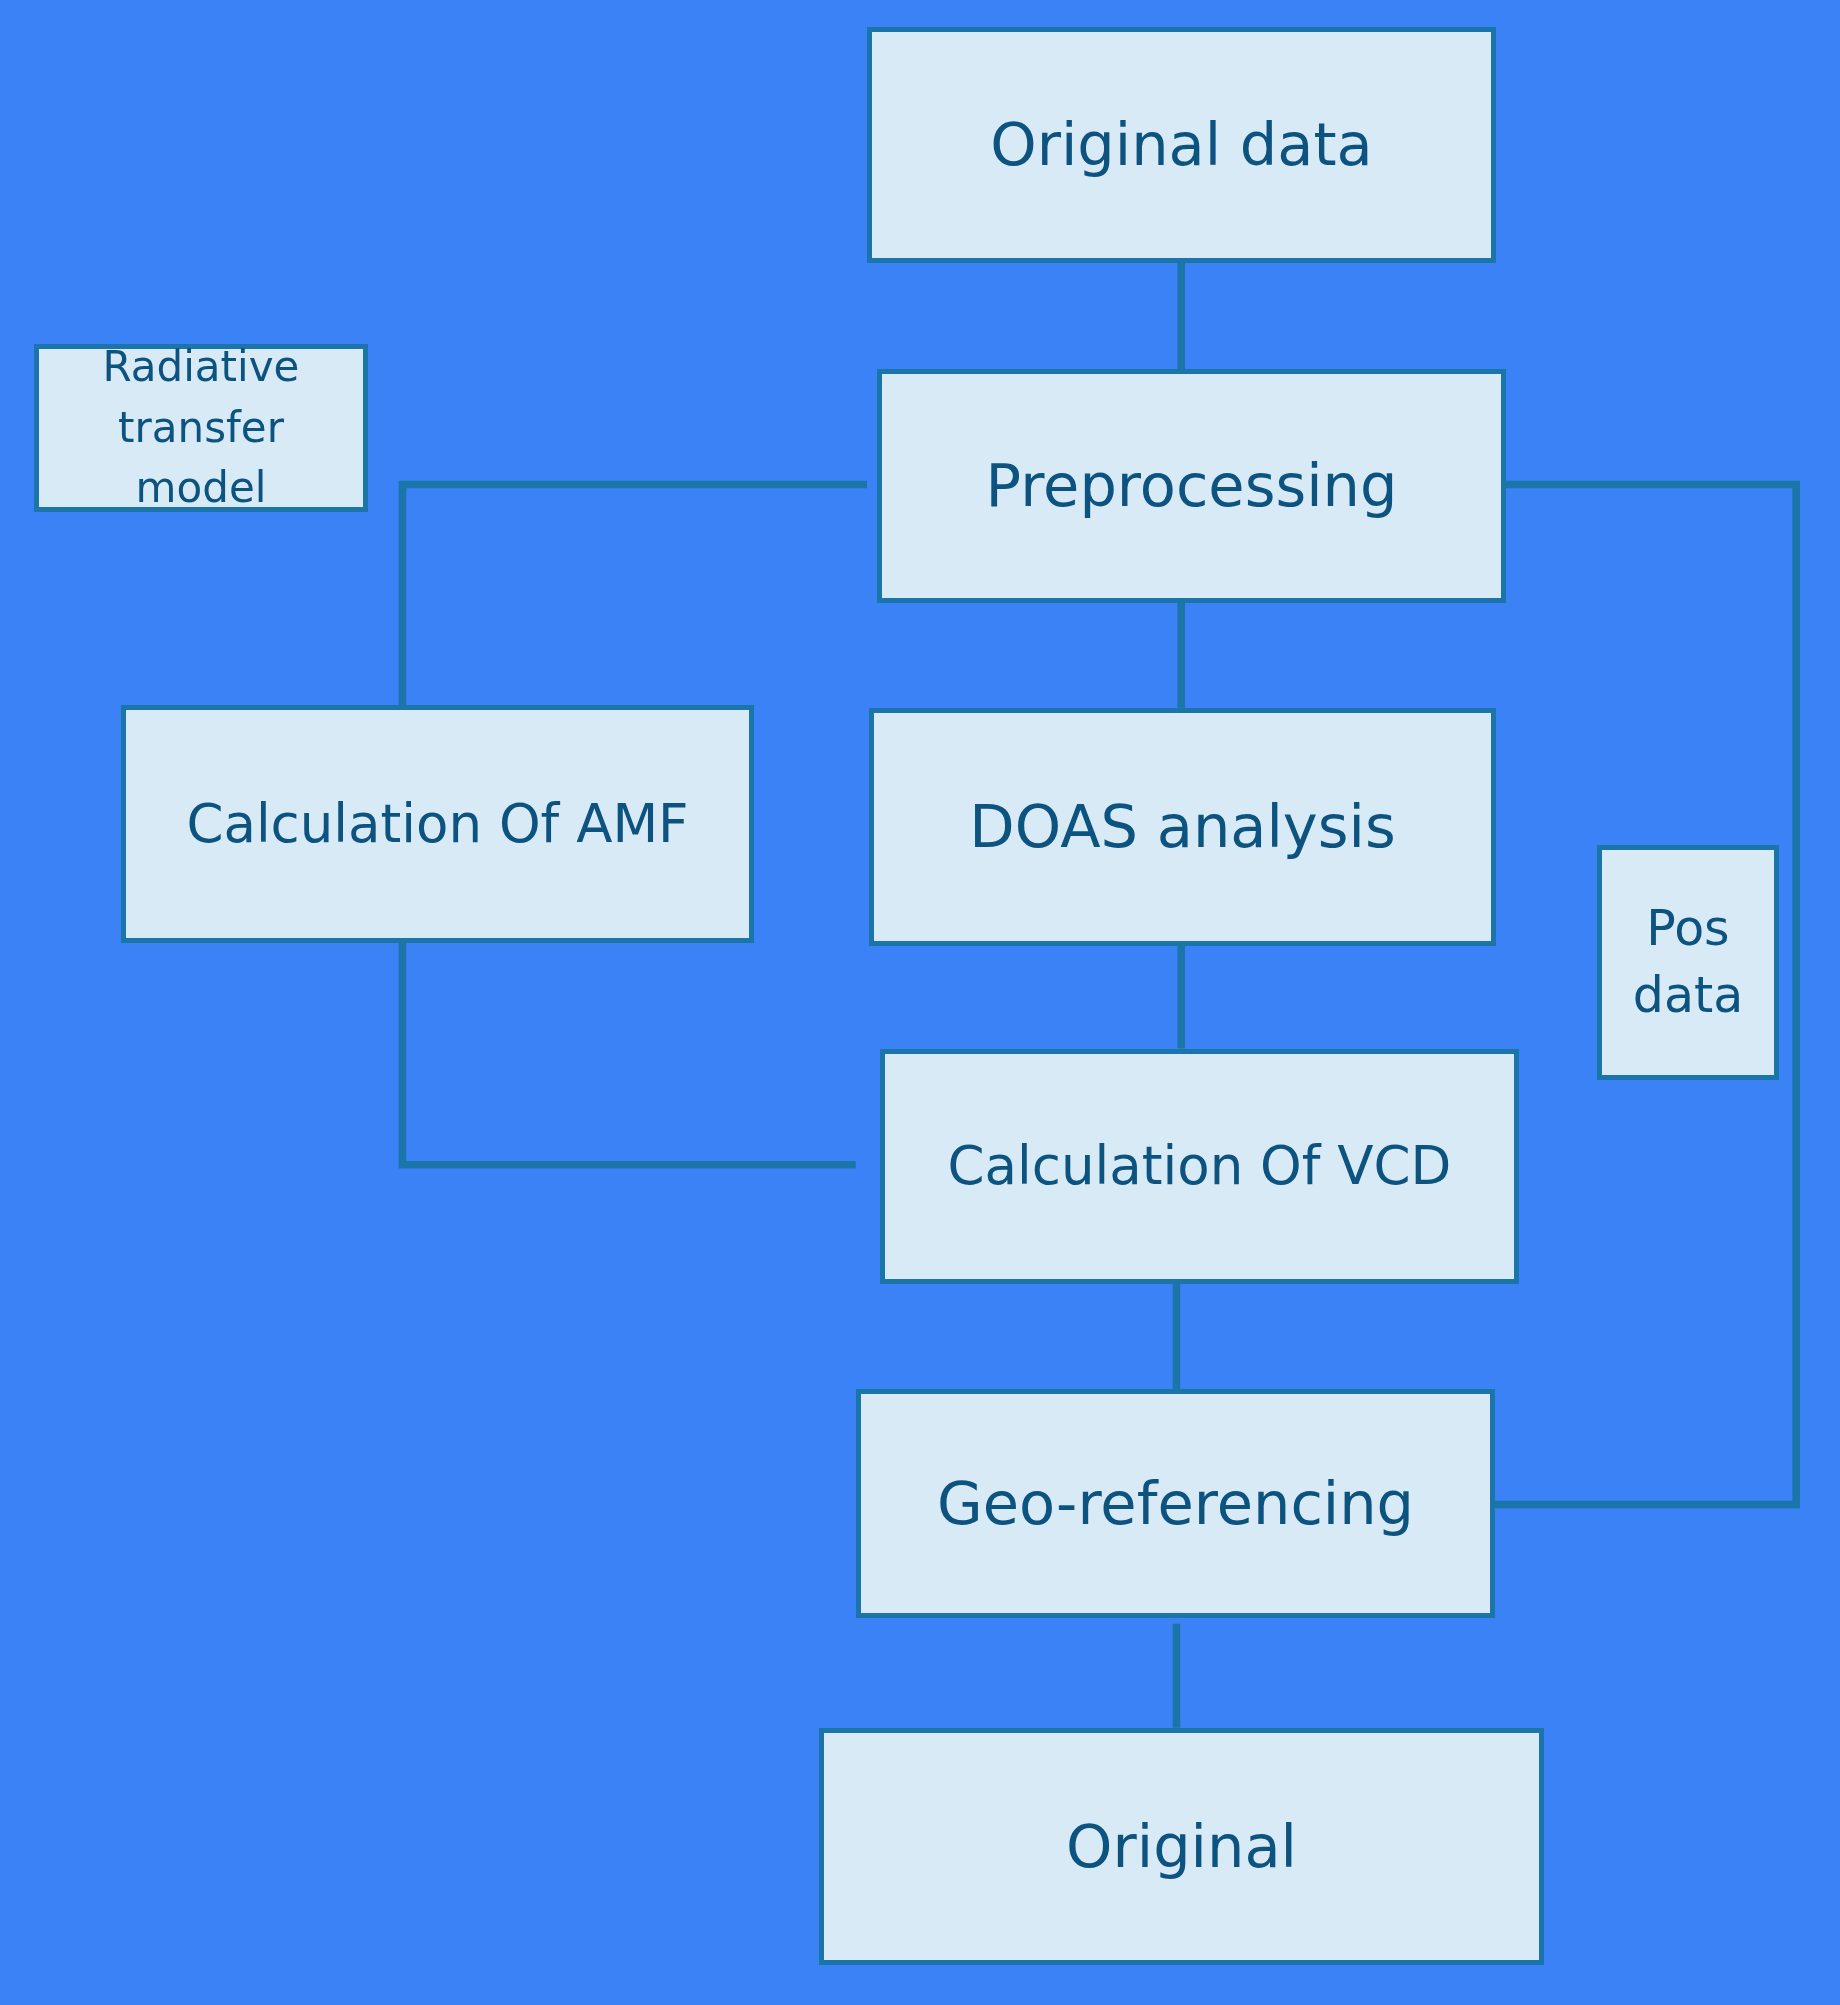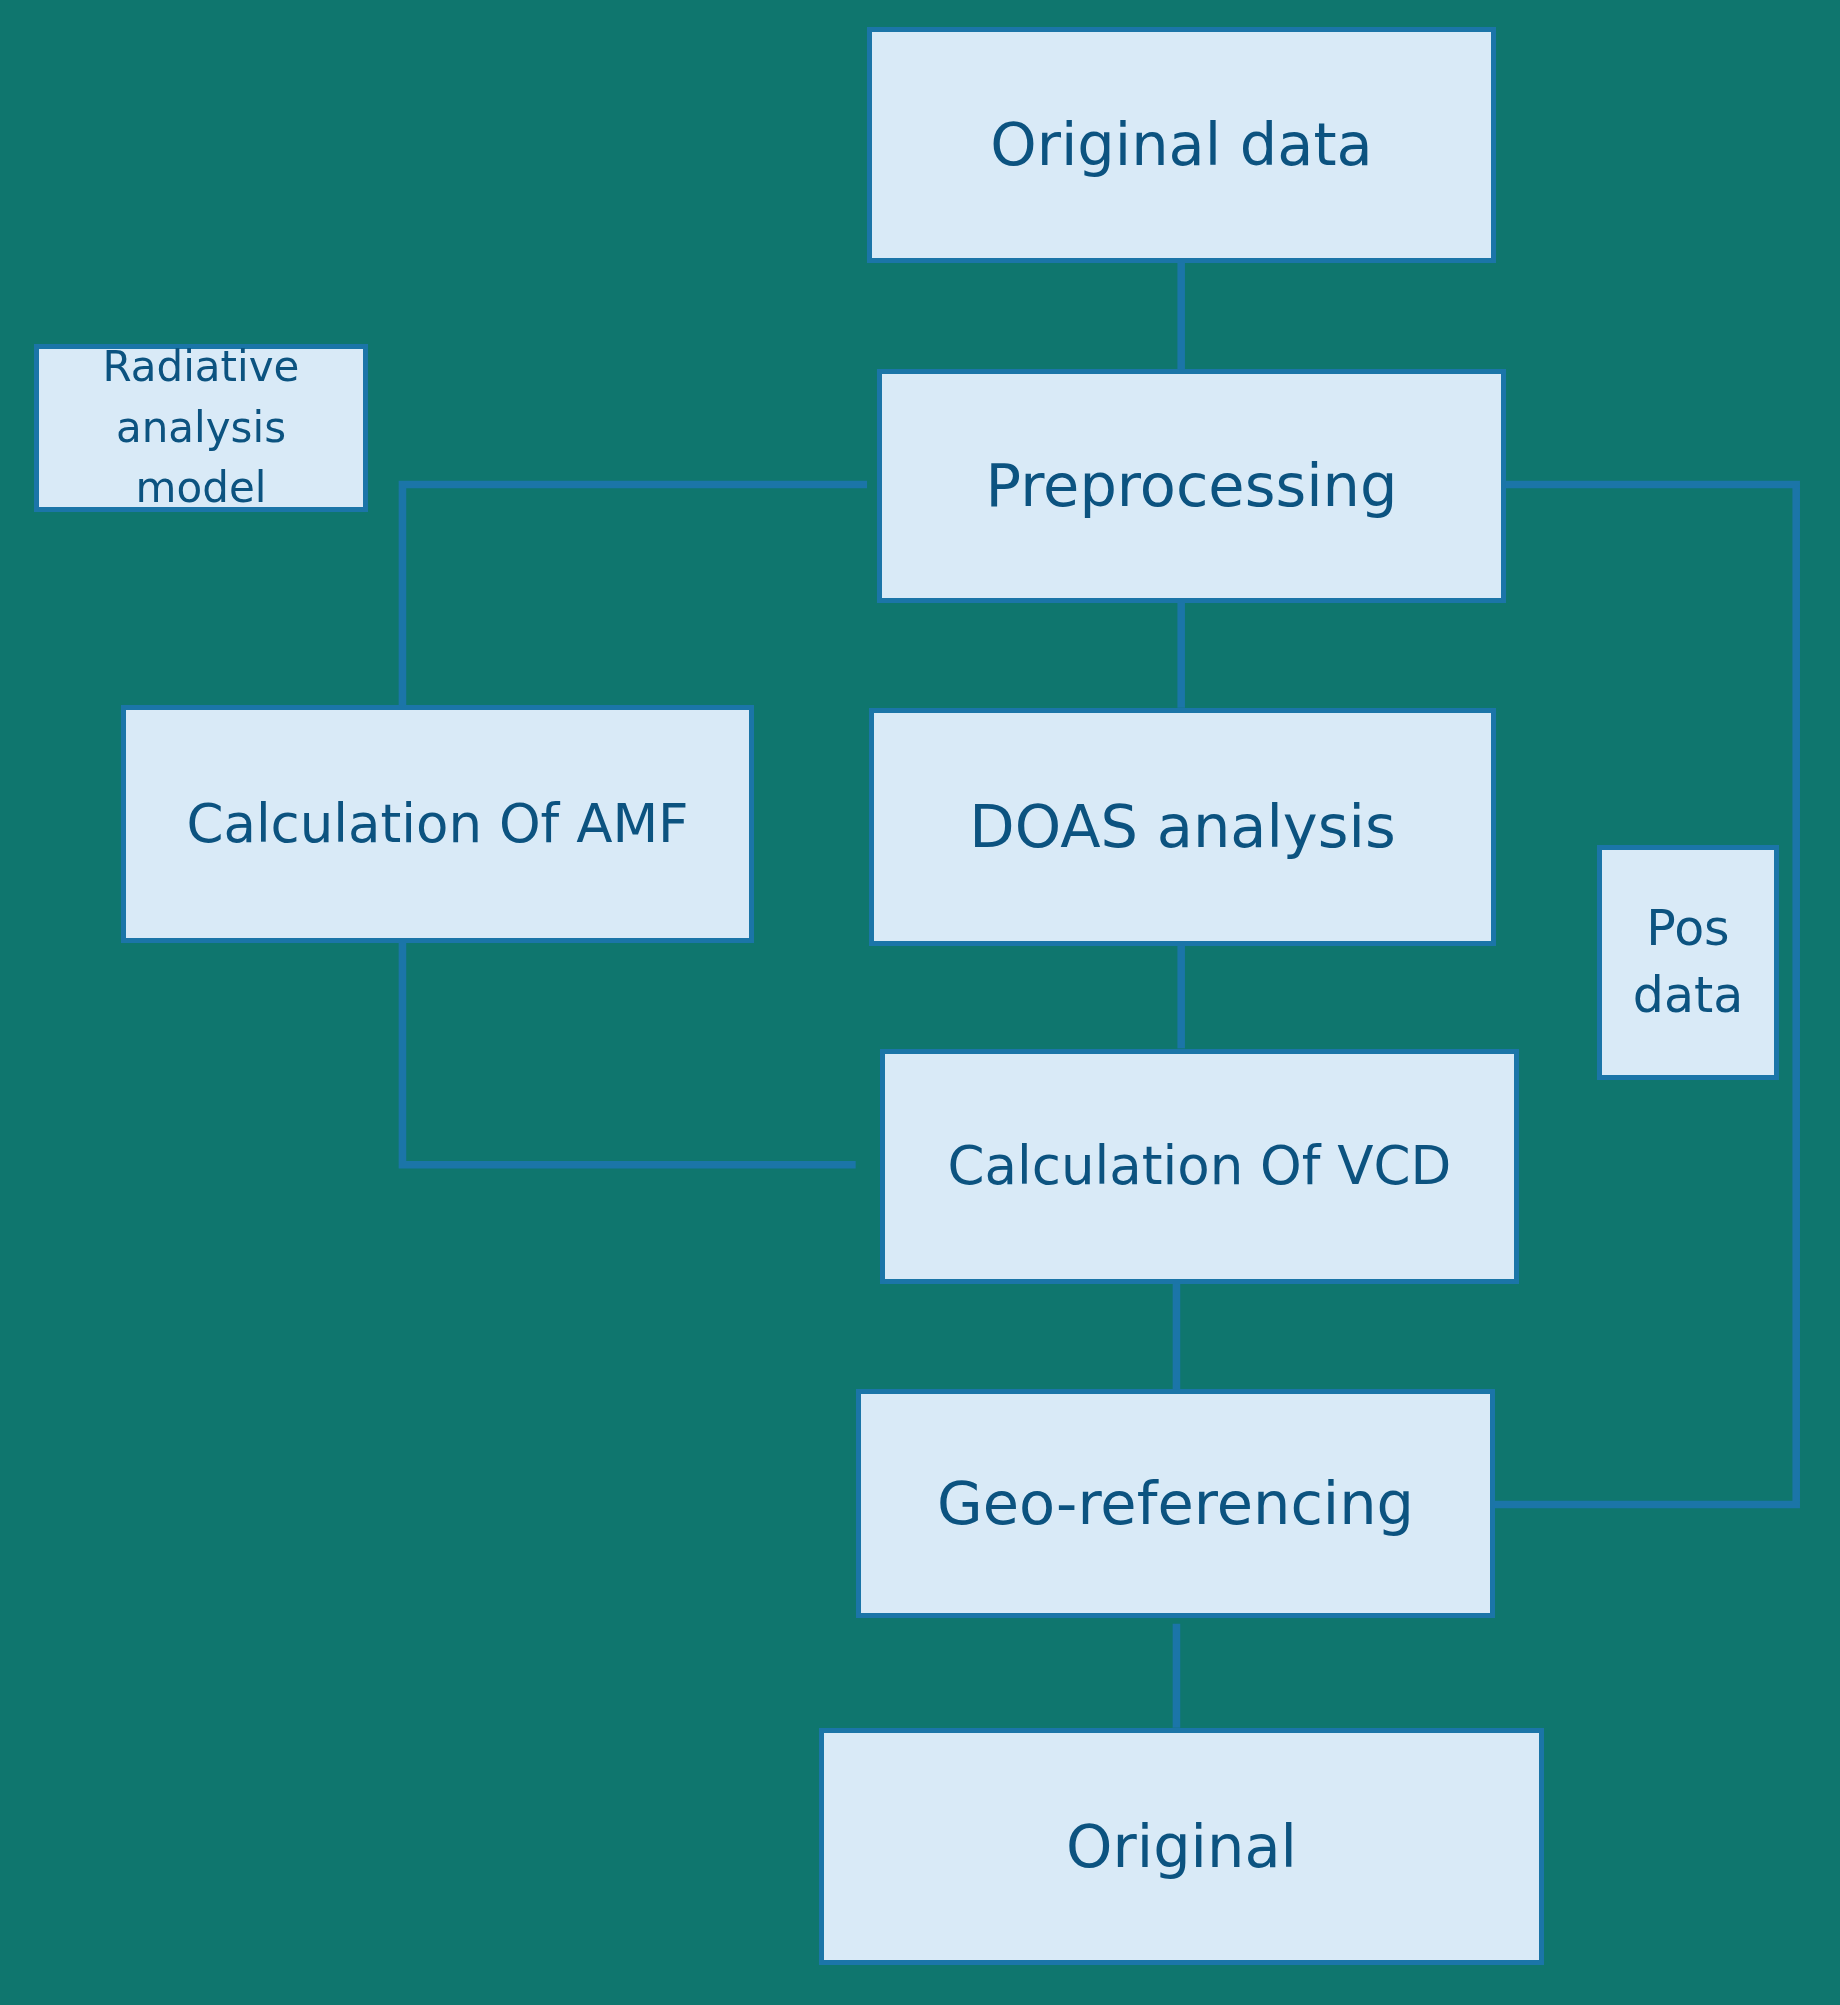--- a/index.html
+++ b/index.html
@@ -8,21 +8,21 @@
     padding: 0;
     background: #ffffff;
   }
   body {
     font-family: "DejaVu Sans", "Liberation Sans", sans-serif;
   }
   #canvas {
     position: relative;
     width: 1841px;
     height: 2005px;
-    background: #0f766e;
+    background: #3b82f6;
     overflow: hidden;
   }
   #edges {
     position: absolute;
     left: 0;
     top: 0;
     width: 1841px;
     height: 2005px;
     pointer-events: none;
   }
@@ -91,21 +91,21 @@
   <div class="node n-big" id="node-original-data">
     <span class="label">Original data</span>
   </div>
 
   <div class="node n-big" id="node-preprocessing">
     <span class="label">Preprocessing</span>
   </div>
 
   <div class="node n-small" id="node-radiative-transfer">
     <span class="label">Radiative
-analysis
+transfer
 model</span>
   </div>
 
   <div class="node n-big" id="node-doas-analysis">
     <span class="label">DOAS analysis</span>
   </div>
 
   <div class="node n-mid" id="node-calculation-amf">
     <span class="label">Calculation Of AMF</span>
   </div>

